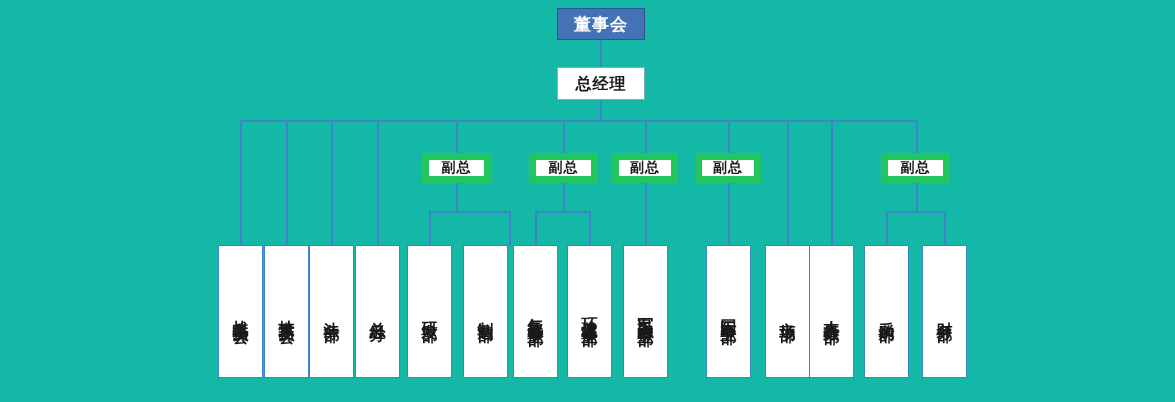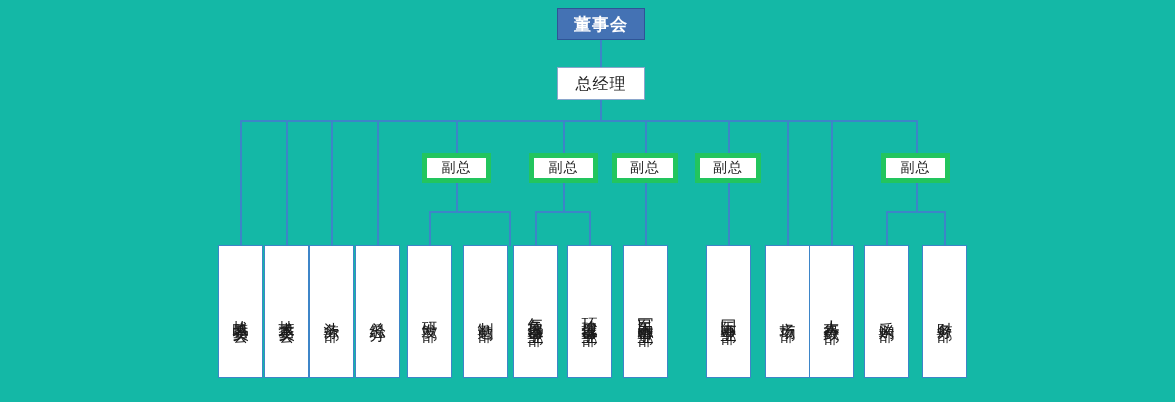--- a/index.html
+++ b/index.html
@@ -36,20 +36,21 @@
     display: flex;
     align-items: center;
     justify-content: center;
     color: #1a1a1a;
   }
   .node .label {
     display: block;
     text-align: center;
     line-height: 1.08;
     white-space: nowrap;
+    font-weight: bold;
   }
 
   
   .node.root {
     background: #4472b4;
     border: 1px solid #2f5496;
     color: #ffffff;
   }
   .node.root .label {
     font-size: 17px;
@@ -61,21 +62,21 @@
   .node.gm {
     border: 1px solid #8aa6cc;
   }
   .node.gm .label {
     font-size: 16px;
     letter-spacing: 1px;
   }
 
   
   .node.vp {
-    border: 5px solid #22c55e;
+    border: 7px solid #22c55e;
   }
   .node.vp .label {
     font-size: 14px;
     letter-spacing: 1px;
   }
 
   
   .node.dept {
     border: 1px solid #3d85c8;
     align-items: center;

